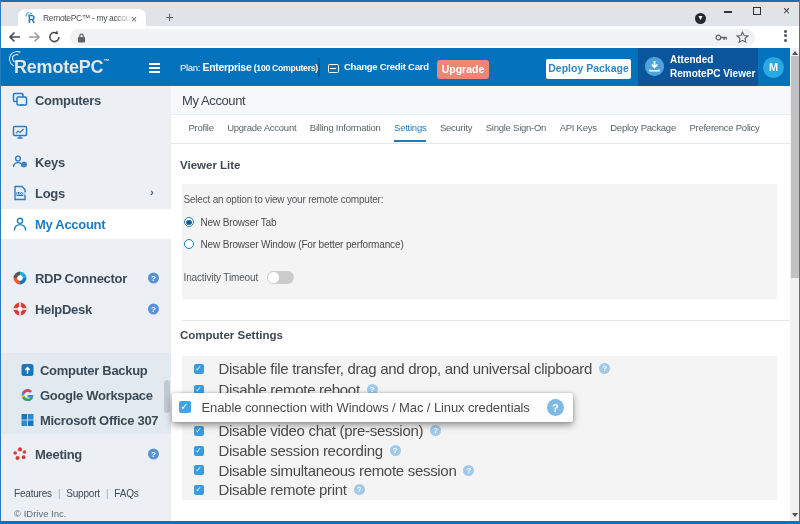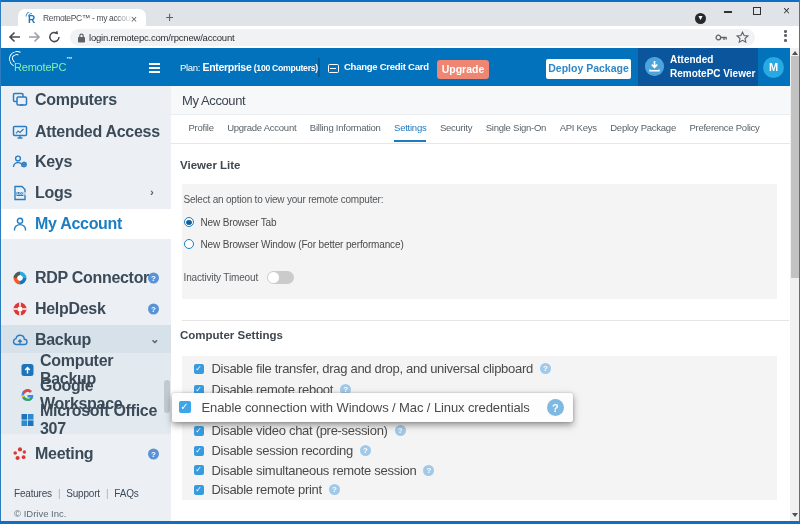--- a/index.html
+++ b/index.html
@@ -32,21 +32,21 @@
   #menu-dots div { width:2.6px; height:2.6px; border-radius:50%; background:#5f6368; margin-bottom:1.9px; }
 
   
   #border-left  { position:absolute; left:0; top:0; width:1px; height:524px; background:#2e7cc0; z-index:90; }
   #border-right { position:absolute; left:799px; top:0; width:1px; height:524px; background:#2e7cc0; z-index:90; }
   #bottom-bar   { position:absolute; left:0; top:521px; width:800px; height:3px; background:#0f6fc0; z-index:95; }
 
   
   #appheader { position:absolute; left:0; top:48px; width:800px; height:38px; background:#0272bd; color:#fff; }
   #logo { position:absolute; left:14px; top:7px; height:24px; }
-  #logo-text { font-size:11px; font-weight:normal; letter-spacing:-0.2px; color:#86efac; line-height:24px; }
+  #logo-text { font-size:18px; font-weight:bold; letter-spacing:-0.2px; color:#e5e5e5; line-height:24px; }
   #logo-tm { font-size:6px; vertical-align:10px; font-weight:bold; }
   .logo-arc { position:absolute; border:1.4px solid #fff; border-radius:50%; border-right-color:transparent !important; border-bottom-color:transparent !important; transform:rotate(-18deg); }
   #logo-arc1 { left:-2px; top:-1px; width:9px; height:9px; }
   #logo-arc2 { left:-5.5px; top:-4.5px; width:16px; height:16px; }
   #hamburger { position:absolute; left:149px; top:15px; width:11px; height:11px; }
   #hamburger div { width:11px; height:1.8px; background:#fff; margin-bottom:2.4px; }
   #plan { position:absolute; left:180px; top:0; height:38px; line-height:38px; font-size:9.5px; letter-spacing:-0.3px; white-space:nowrap; }
   #plan b.name { font-size:10.5px; }
   #plan b.count { font-size:8.7px; }
   #plan-sep { position:absolute; left:318px; top:10px; width:1.5px; height:19px; background:rgba(7,70,120,0.55); }
@@ -57,21 +57,21 @@
   #deploy-btn { position:absolute; left:546px; top:11px; width:85px; height:19.5px; background:#fff; border-radius:2px; color:#2e86c8; font-size:10.5px; font-weight:bold; text-align:center; line-height:19.5px; }
   #download-panel { position:absolute; left:638px; top:0; width:120px; height:38px; background:#0b559c; }
   #download-icon { position:absolute; left:7px; top:9px; width:19px; height:19px; background:#4da4dd; border-radius:50%; }
   #download-text { position:absolute; left:32px; top:4.5px; font-size:10px; font-weight:bold; line-height:14.5px; white-space:nowrap; }
   #avatar { position:absolute; left:763px; top:9px; width:21px; height:21px; background:#29a9e1; border-radius:50%; color:#fff; font-size:11px; font-weight:bold; text-align:center; line-height:21px; }
 
   
   #sidebar { position:absolute; left:0; top:86px; width:171px; height:438px; background:#ecf0f5; }
   .side-item { position:absolute; left:0; width:171px; height:30px; }
   .side-item .icon { position:absolute; left:12px; top:50%; transform:translateY(-50%); width:16px; height:16px; }
-  .side-item .lbl { position:absolute; left:35px; top:0; height:100%; display:flex; align-items:center; font-size:16px; font-weight:bold; color:#3b4a58; letter-spacing:-0.3px; }
+  .side-item .lbl { position:absolute; left:35px; top:0; height:100%; display:flex; align-items:center; font-size:13px; font-weight:bold; color:#3b4a58; letter-spacing:-0.3px; }
   .side-item.active { background:#fff; }
   .side-item.active .lbl { color:#1b7ec2; }
   .side-item.sub .icon { left:21px; width:13px; height:13px; }
   .side-item.sub .lbl { left:40px; }
   .help-badge { position:absolute; left:148px; top:50%; transform:translateY(-50%); width:11px; height:11px; border-radius:50%; background:#5a92d8; color:#fff; font-size:8px; font-weight:bold; text-align:center; line-height:11.5px; }
   .chev { position:absolute; left:150px; top:50%; transform:translateY(-50%); font-size:11.5px; color:#55646f; font-weight:bold; line-height:1; }
   #backup-row { background:#d7e1e9; }
   #backup-subbg { position:absolute; left:0; top:267px; width:171px; height:81px; background:#e3eaef; }
   #side-thumb { position:absolute; left:164px; top:294px; width:6px; height:33px; border-radius:3px; background:#c2c9cf; }
   #side-footer { position:absolute; left:14px; top:402px; font-size:10px; letter-spacing:-0.2px; color:#3d4a57; }
@@ -100,21 +100,21 @@
   .radio-lbl { margin-left:7px; font-size:10px; letter-spacing:-0.15px; color:#4a4a4a; }
   #toggle-row { position:absolute; left:12.5px; top:185px; height:13px; display:flex; align-items:center; }
   #toggle-lbl { font-size:10px; letter-spacing:-0.15px; color:#54585c; }
   #toggle { width:27px; height:12.5px; background:#cbcbcb; border-radius:7px; margin-left:9px; position:relative; }
   #toggle-knob { position:absolute; left:1px; top:1px; width:10.5px; height:10.5px; background:#fff; border-radius:50%; }
   #divider { position:absolute; left:11px; top:234px; width:607px; height:1px; background:#e4e4e4; }
   #computer-settings-h { top:243px; }
   #panel2 { position:absolute; left:11px; top:270px; width:595px; height:144px; background:#f4f4f4; }
   .checkrow { position:absolute; left:22.5px; height:10px; display:flex; align-items:center; }
   .cb { width:10px; height:10px; background:#379be0; border-radius:2px; color:#fff; font-size:8px; line-height:10px; text-align:center; flex:0 0 auto; }
-  .cb-label { margin-left:8px; font-size:13px; letter-spacing:-0.3px; color:#4a4a4a; }
+  .cb-label { margin-left:15px; font-size:15px; letter-spacing:-0.3px; color:#4a4a4a; }
   .help-sm { width:11px; height:11px; border-radius:50%; background:#a0c9e9; color:#fff; font-size:8px; font-weight:bold; text-align:center; line-height:11.5px; margin-left:7px; flex:0 0 auto; }
   #highlight { position:absolute; left:0.5px; top:306.5px; width:401px; height:29.5px; background:#fdfdfd; border-radius:2px; box-shadow:0 3px 7px rgba(60,60,60,0.55), 0 0 2px rgba(90,90,90,0.35); display:flex; align-items:center; z-index:5; }
   #highlight .cb-big { margin-left:7px; width:12px; height:12px; background:#3da5ec; border-radius:2px; color:#fff; font-size:10px; line-height:12px; text-align:center; flex:0 0 auto; }
   #highlight .hl-label { margin-left:11px; font-size:13px; color:#4b4b4b; letter-spacing:-0.1px; }
   #highlight .help-big { position:absolute; left:375px; top:6px; width:17.5px; height:17.5px; border-radius:50%; background:#7db9e3; color:#fff; font-size:11px; font-weight:bold; text-align:center; line-height:18px; }
 
   
   #scrollbar { position:absolute; left:790px; top:48px; width:9px; height:473px; background:#f1f1f1; z-index:80; }
   #sb-up { position:absolute; left:0; top:0; width:9px; height:10px; }
   #sb-thumb { position:absolute; left:0.5px; top:8px; width:8px; height:222px; background:#c2c2c2; }
@@ -154,21 +154,20 @@
     </svg>
     <svg class="navic" style="left:48px" width="13" height="22" viewBox="0 0 13 22">
       <path d="M 11 11 A 4.6 4.6 0 1 1 9.6 7.7" stroke="#474a4e" stroke-width="1.5" fill="none"></path>
       <path d="M 9.3 4.5 L 9.9 8.2 L 6.4 7.6 Z" fill="#474a4e"></path>
     </svg>
     <div id="omnibox">
       <svg id="lock-icon" width="9" height="10" viewBox="0 0 9 10">
         <rect x="1" y="4" width="7" height="5.5" rx="0.8" fill="#5f6368"></rect>
         <path d="M 2.8 4 L 2.8 2.8 A 1.7 1.7 0 0 1 6.2 2.8 L 6.2 4" stroke="#5f6368" stroke-width="1.2" fill="none"></path>
       </svg>
-      <span id="url-text">login.remotepc.com/rpcnew/account</span>
       <svg id="key-icon" width="13" height="11" viewBox="0 0 13 11">
         <circle cx="3.4" cy="5.5" r="2.3" fill="none" stroke="#5f6368" stroke-width="1.3"></circle>
         <path d="M 5.7 5.5 L 11.5 5.5 M 9 5.5 L 9 8 M 11.3 5.5 L 11.3 7.5" stroke="#5f6368" stroke-width="1.3" fill="none"></path>
       </svg>
       <svg id="star-icon" viewBox="0 0 13 13">
         <path d="M 6.5 1.2 L 8.1 4.6 L 11.8 5 L 9 7.5 L 9.8 11.2 L 6.5 9.3 L 3.2 11.2 L 4 7.5 L 1.2 5 L 4.9 4.6 Z" fill="none" stroke="#5f6368" stroke-width="1.1"></path>
       </svg>
     </div>
     <div id="menu-dots">
         <div></div>
@@ -223,21 +222,20 @@
       </svg>
       <span class="lbl">Computers</span>
     </div>
     <div class="side-item" style="top:31px">
       <svg class="icon" viewBox="0 0 16 16">
         <rect x="1.5" y="2.5" width="13" height="9" rx="1" fill="none" stroke="#2b7cc2" stroke-width="1.5"></rect>
         <path d="M 5.5 14 L 10.5 14" stroke="#2b7cc2" stroke-width="1.5"></path>
         <path d="M 8 11.5 L 8 14" stroke="#2b7cc2" stroke-width="1.3"></path>
         <path d="M 4 9.5 L 6 7 L 8 8.5 L 11.5 5" stroke="#2b7cc2" stroke-width="1.2" fill="none"></path>
       </svg>
-      <span class="lbl">Attended Access</span>
     </div>
     <div class="side-item" style="top:61px">
       <svg class="icon" viewBox="0 0 16 16">
         <circle cx="6" cy="4.5" r="2.4" fill="none" stroke="#2b7cc2" stroke-width="1.4"></circle>
         <path d="M 1.5 13 A 4.5 4.5 0 0 1 10.5 13" fill="none" stroke="#2b7cc2" stroke-width="1.4"></path>
         <circle cx="12" cy="10.5" r="2.2" fill="#ecf0f5" stroke="#2b7cc2" stroke-width="1.2"></circle>
         <path d="M 12 7.6 L 12 13.4 M 9.1 10.5 L 14.9 10.5 M 10 8.5 L 14 12.5 M 14 8.5 L 10 12.5" stroke="#2b7cc2" stroke-width="0.9"></path>
         <circle cx="12" cy="10.5" r="1" fill="#2b7cc2"></circle>
       </svg>
       <span class="lbl">Keys</span>
@@ -270,28 +268,20 @@
       <span class="help-badge">?</span>
     </div>
     <div class="side-item" style="top:208px">
       <svg class="icon" viewBox="0 0 16 16">
         <circle cx="8" cy="8" r="6.5" fill="#d93a36"></circle>
         <circle cx="8" cy="8" r="2.6" fill="#fff"></circle>
         <path d="M 8 1.5 L 8 5.4 M 8 10.6 L 8 14.5 M 1.5 8 L 5.4 8 M 10.6 8 L 14.5 8" stroke="#fff" stroke-width="1.6"></path>
       </svg>
       <span class="lbl">HelpDesk</span>
       <span class="help-badge">?</span>
-    </div>
-    <div class="side-item" id="backup-row" style="top:239px">
-      <svg class="icon" viewBox="0 0 16 16">
-        <path d="M 4 12.5 A 3 3 0 0 1 4 6.6 A 4.2 4.2 0 0 1 12.3 7.3 A 2.6 2.6 0 0 1 12.3 12.5 Z" fill="none" stroke="#2b7cc2" stroke-width="1.4"></path>
-        <path d="M 8 12.8 L 8 8.2 M 6.2 9.8 L 8 8 L 9.8 9.8" stroke="#2b7cc2" stroke-width="1.3" fill="none"></path>
-      </svg>
-      <span class="lbl">Backup</span>
-      <span class="chev">⌄</span>
     </div>
     <div id="backup-subbg"></div>
     <div class="side-item sub" style="top:269px">
       <svg class="icon" viewBox="0 0 13 13">
         <rect x="0.5" y="0.5" width="12" height="12" rx="2.5" fill="#1b75bb"></rect>
         <path d="M 6.5 10 L 6.5 4.4 M 4.2 6.4 L 6.5 4 L 8.8 6.4" stroke="#fff" stroke-width="1.4" fill="none"></path>
       </svg>
       <span class="lbl">Computer Backup</span>
     </div>
     <div class="side-item sub" style="top:294px">

